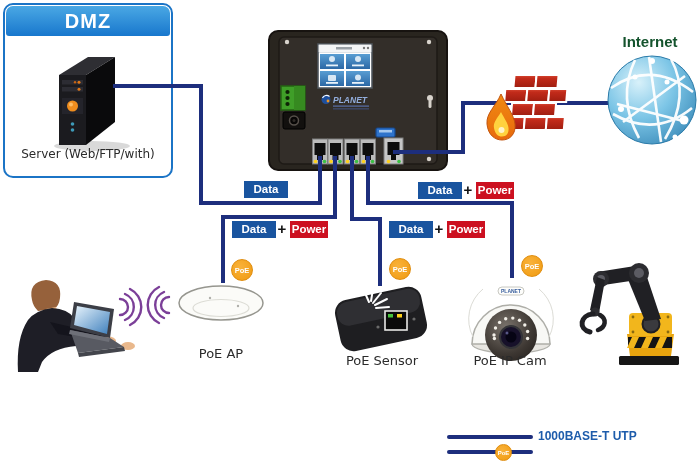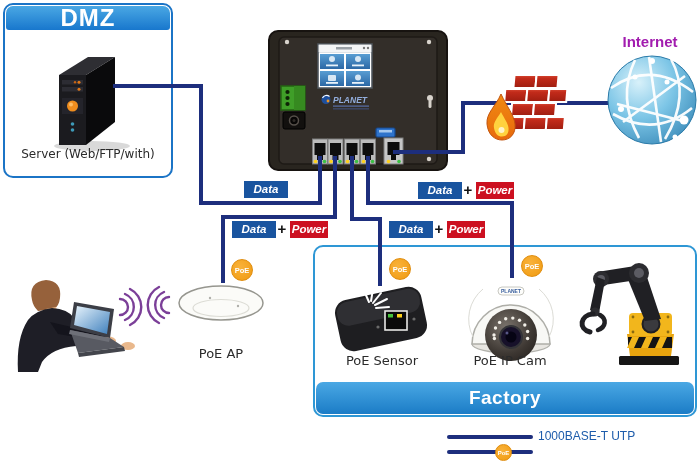--- a/index.html
+++ b/index.html
@@ -3,42 +3,42 @@
 <meta charset="utf-8">
 <style>
   html,body{margin:0;padding:0;background:#fff;}
   #stage{position:relative;width:700px;height:462px;background:#fff;overflow:hidden;
          font-family:"Liberation Sans","DejaVu Sans",sans-serif;}
   .abs{position:absolute;}
   .title{left:191px;top:5px;width:330px;text-align:center;font-size:15.5px;font-weight:bold;
          color:#0d0d0d;white-space:nowrap;letter-spacing:0.2px;}
   .zone{position:absolute;background:#fff;border:2px solid #2e97d5;border-radius:10px;box-sizing:border-box;}
   .zone.dmz{border-color:#1b74c6;}
-  .zone-header{position:absolute;left:1px;right:1px;top:1px;height:24px;border-radius:7px 7px 3px 3px;
-         background:linear-gradient(#4aa8e4,#1877cd);color:#fff;font-weight:bold;font-size:24px;
+  .zone-header{position:absolute;left:1px;right:1px;top:1px;height:30px;border-radius:7px 7px 3px 3px;
+         background:linear-gradient(#4aa8e4,#1877cd);color:#fff;font-weight:bold;font-size:20px;
          display:flex;align-items:center;justify-content:center;letter-spacing:1px;}
   .zone-footer{position:absolute;left:1px;right:1px;bottom:1px;height:32px;border-radius:7px;
          background:linear-gradient(#4aa8e4,#1b7cc6);color:#fff;font-weight:bold;font-size:19px;
          display:flex;align-items:center;justify-content:center;letter-spacing:0.5px;}
   .dev-label{position:absolute;text-align:center;color:#2b2b2b;font-size:12.5px;
          font-family:"DejaVu Sans","Liberation Sans",sans-serif;white-space:nowrap;}
   .badge{position:absolute;height:17px;line-height:17px;text-align:center;color:#fff;
-         font-weight:bold;font-size:11.5px;font-style:italic;}
+         font-weight:bold;font-size:11.5px;}
   .badge.data{width:44px;background:#19549f;}
   .badge.power{width:38px;background:#cc1020;}
   .plus{position:absolute;width:16px;height:20px;line-height:20px;text-align:center;color:#111;
          font-weight:bold;font-size:15px;}
   .poe-dot{position:absolute;width:22px;height:22px;border-radius:50%;
          background:radial-gradient(circle at 40% 35%,#f9b23a,#f09a10);border:1px solid #e08d0e;
          box-sizing:border-box;color:#fff;font-weight:bold;font-size:7.5px;
          display:flex;align-items:center;justify-content:center;margin-left:20px;}
   .poe-dot.small{width:17px;height:17px;font-size:6px;}
   .leg-line{position:absolute;width:86px;height:4px;background:#1d2e7d;border-radius:2px;}
-  .leg-text{position:absolute;color:#1d5cab;font-weight:normal;font-size:12px;white-space:nowrap;}
-  .internet-label{left:605px;top:33px;width:90px;text-align:center;font-weight:bold;font-size:15px;color:#a21caf;}
+  .leg-text{position:absolute;color:#1d5cab;font-weight:bold;font-size:12px;white-space:nowrap;}
+  .internet-label{left:605px;top:33px;width:90px;text-align:center;font-weight:bold;font-size:15px;color:#14532d;}
 </style>
 </head>
 <body>
 
 <div id="stage">
 
 
   <div class="zone dmz abs" style="left:3px;top:3px;width:170px;height:175px;">
     <div class="zone-header">DMZ</div>
   </div>
@@ -91,23 +91,20 @@
     <g>
       <ellipse cx="217" cy="47" rx="15" ry="6.5" fill="#f2f2ee" stroke="#b3b3ad" stroke-width="1.2"></ellipse>
       <ellipse cx="217" cy="56" rx="42" ry="17" fill="#fbfbf8" stroke="#96968f" stroke-width="1.5"></ellipse>
       <ellipse cx="217" cy="61" rx="28" ry="8.5" fill="none" stroke="#dcdcd5" stroke-width="1.2"></ellipse>
       <circle cx="206" cy="51" r="1.2" fill="#b0b0aa"></circle>
       <circle cx="234" cy="59" r="1.2" fill="#b0b0aa"></circle>
     </g>
   </svg>
   <div class="dev-label" style="left:189px;top:324px;width:64px;font-size:13px;margin-top:22px;">PoE AP</div>
 
-  <div class="zone abs" style="left:313px;top:245px;width:384px;height:172px;">
-    <div class="zone-footer">Factory</div>
-  </div>
   <svg class="abs" style="left:315px;top:247px" width="380" height="135" viewBox="0 0 380 135">
     <defs>
       <radialGradient id="camg" cx="0.4" cy="0.35" r="0.85">
         <stop offset="0" stop-color="#7a736c"></stop>
           <stop offset="0.6" stop-color="#3e3833"></stop>
           <stop offset="1" stop-color="#201c19"></stop>
       </radialGradient>
     </defs>
     <g>
       <g transform="rotate(-12 66 72)">

